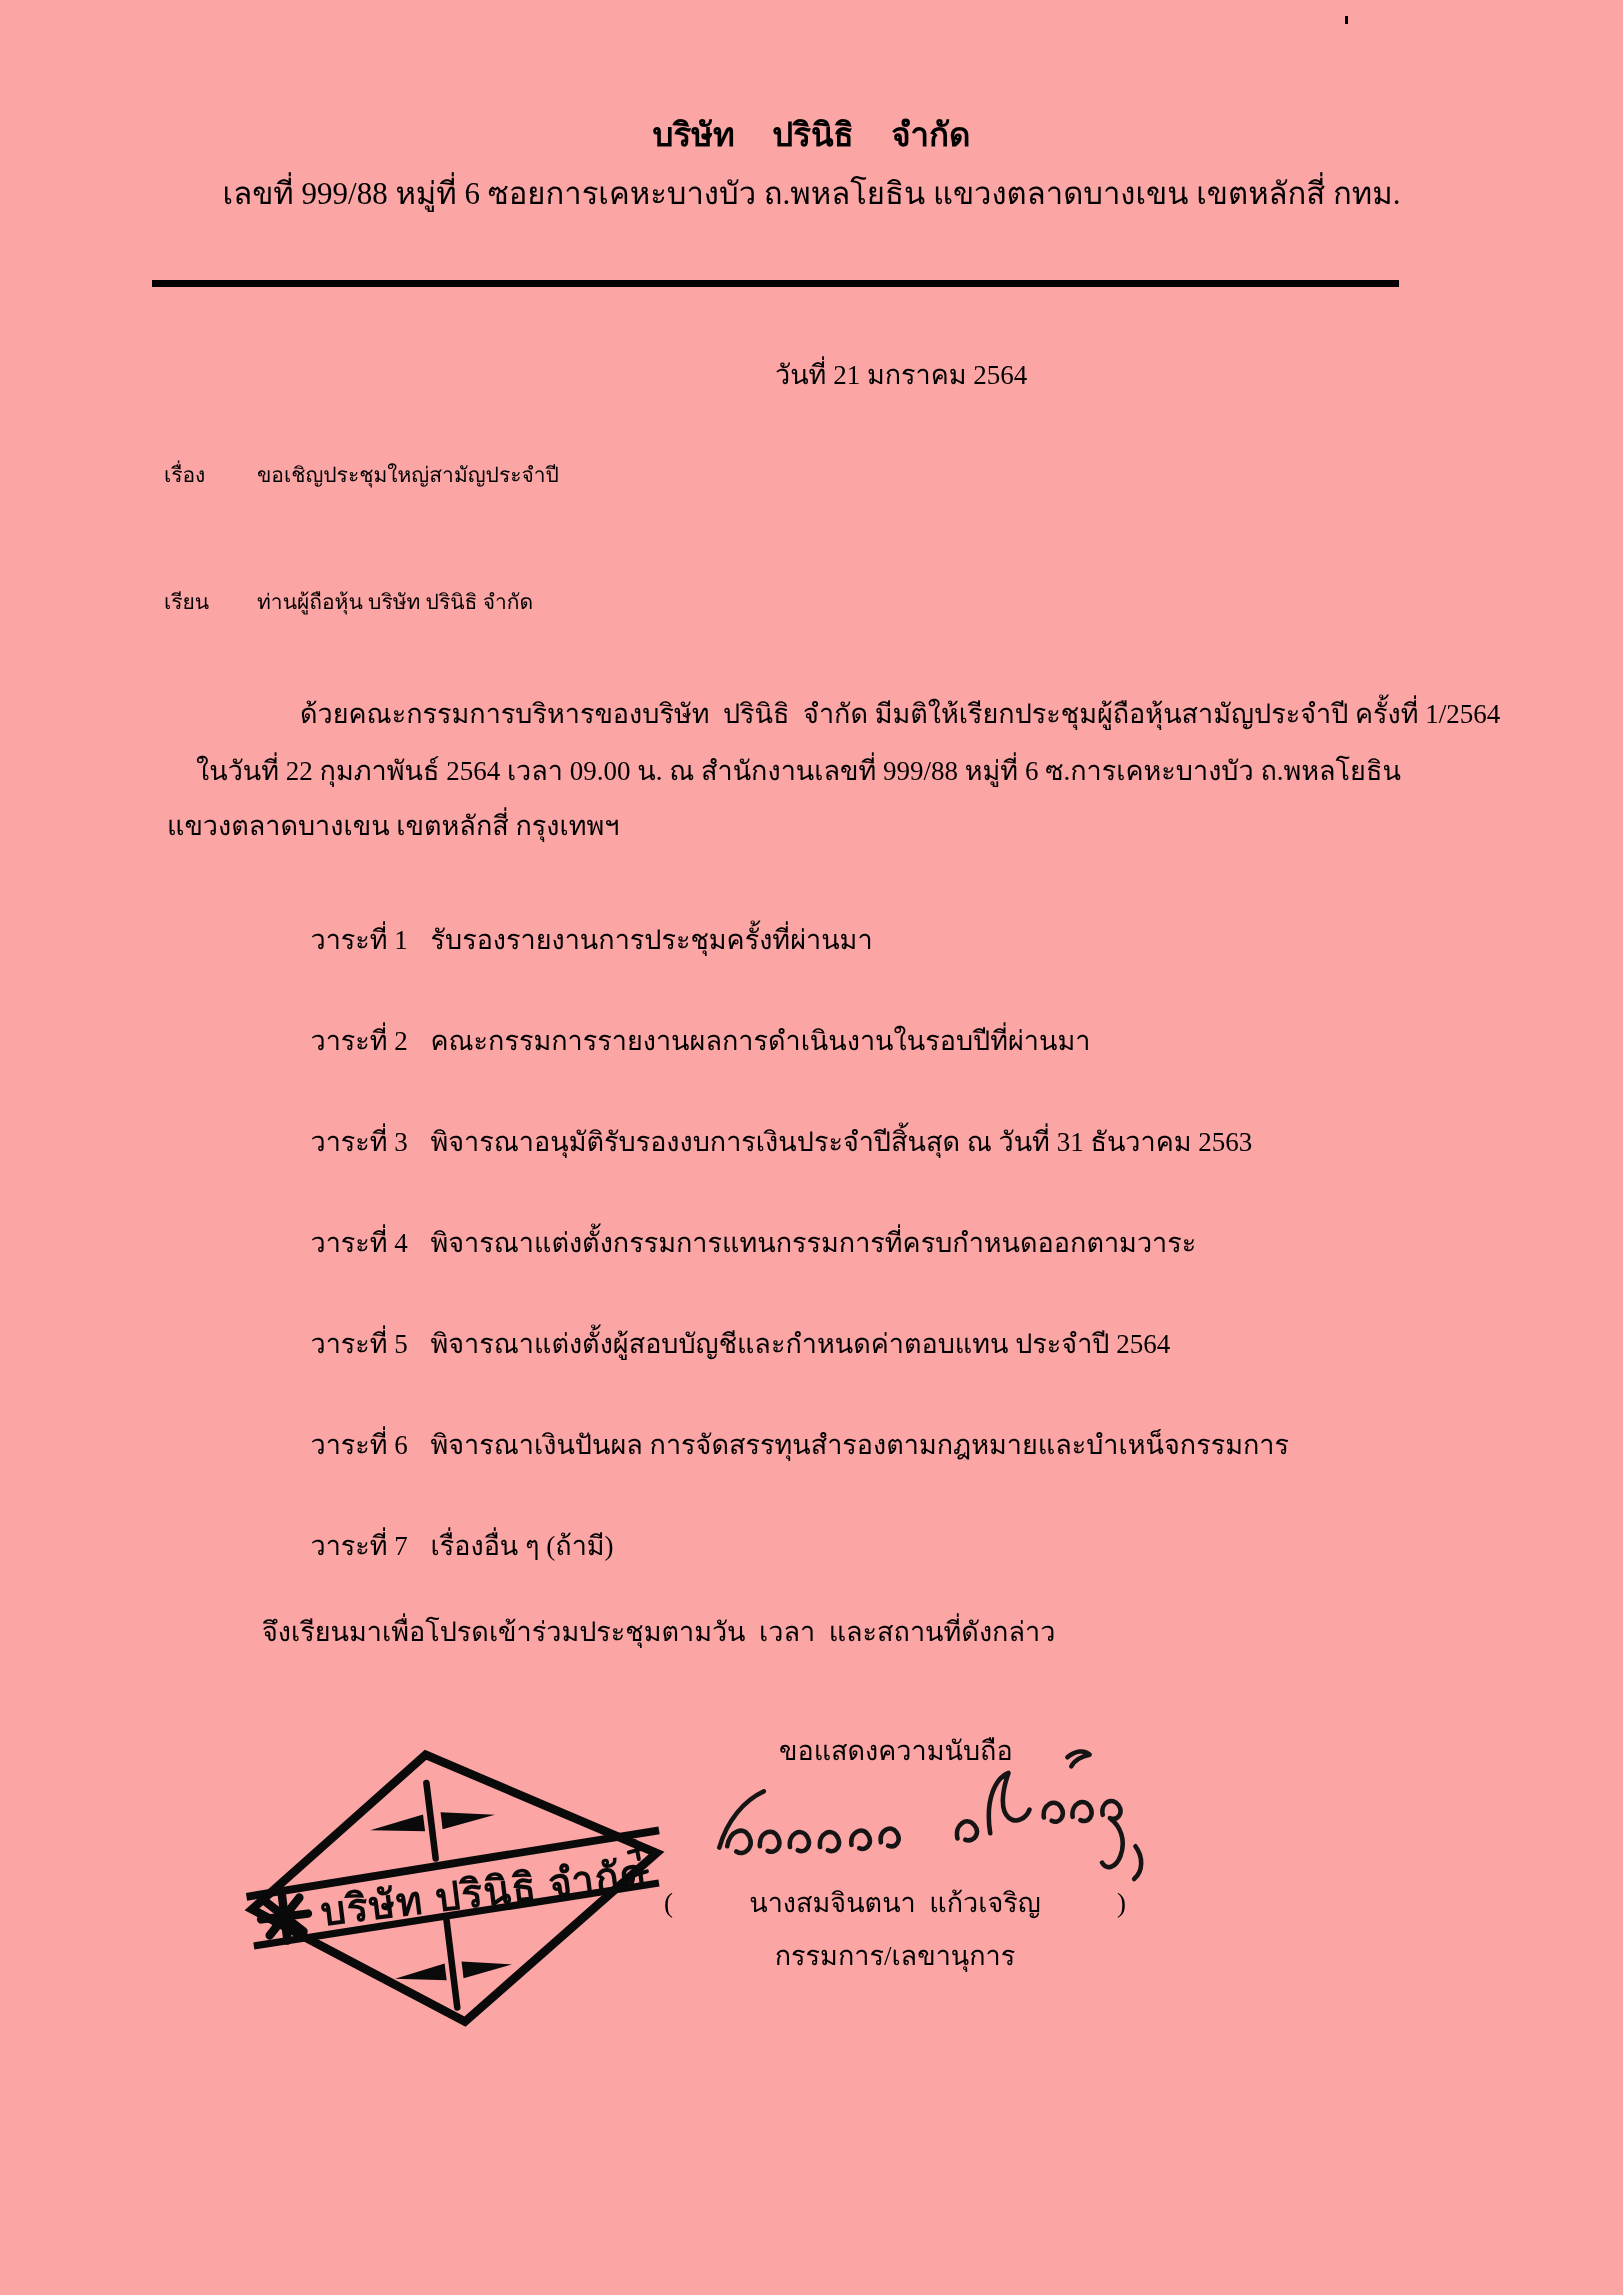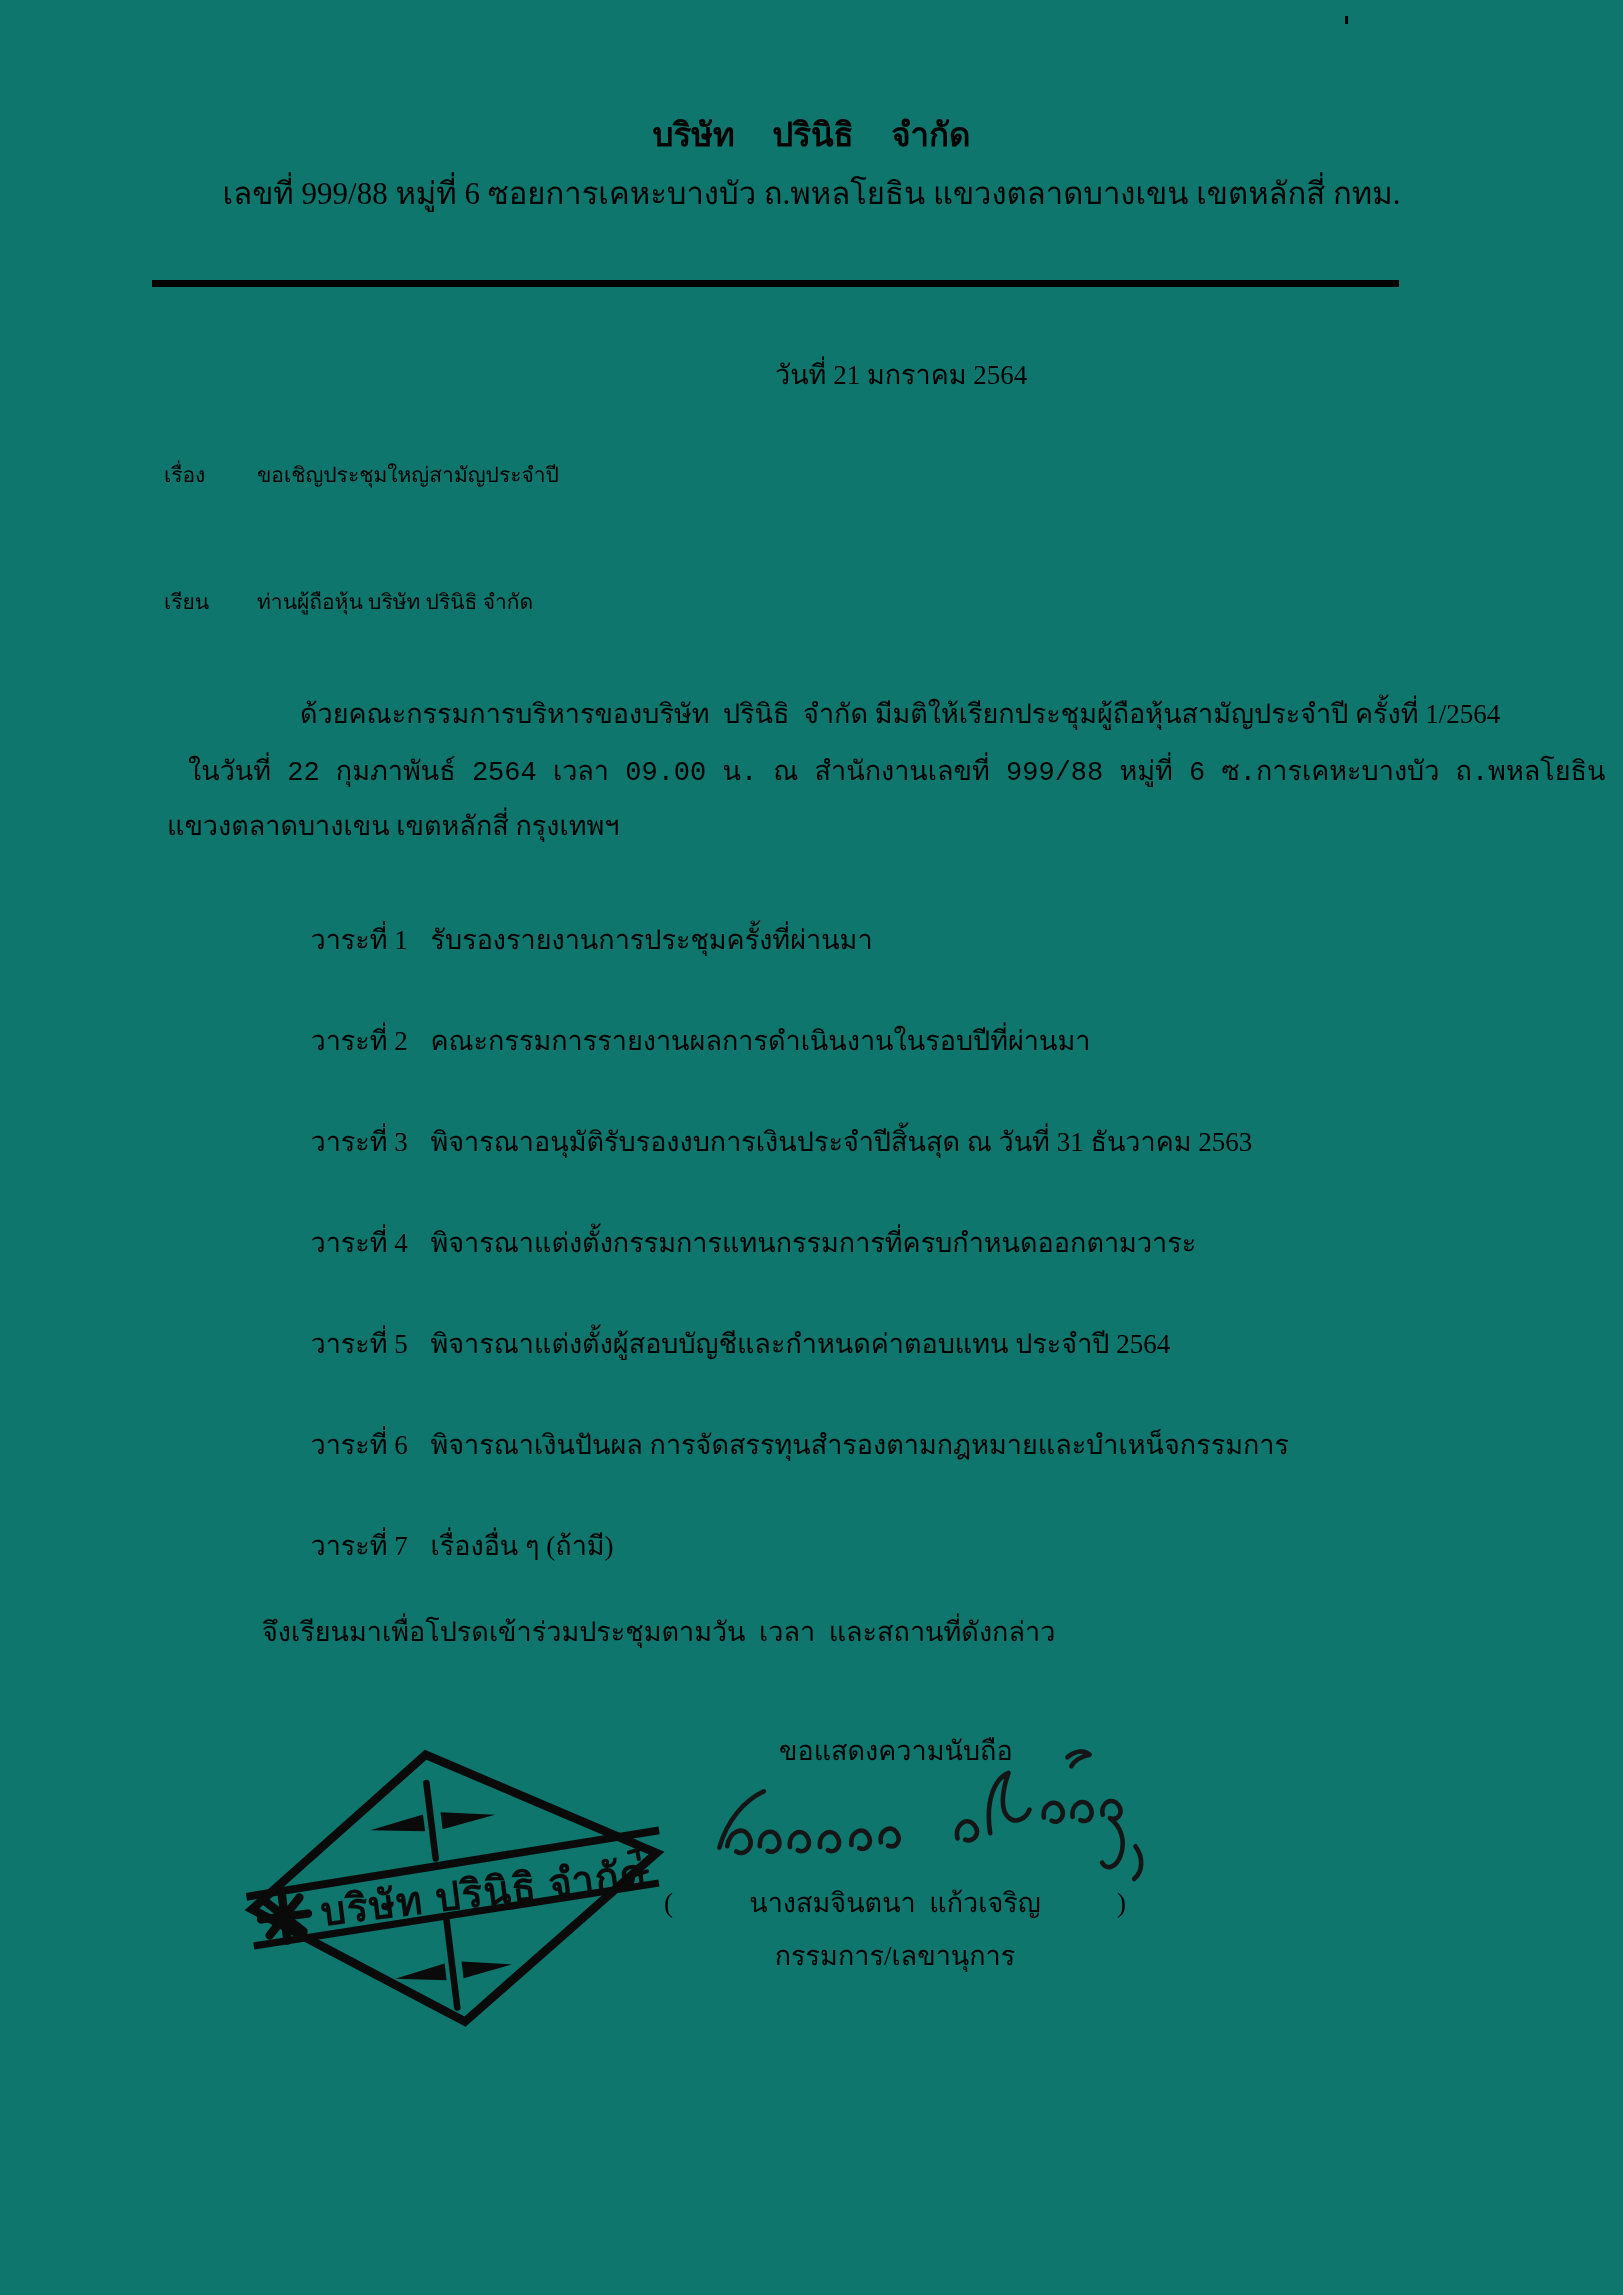--- a/index.html
+++ b/index.html
@@ -1,19 +1,19 @@
 <!DOCTYPE html>
 <html style="font-size:10.5px"><head>
 <meta charset="utf-8">
 <style>
   html,body { margin:0; padding:0; background:#e8e8e8; }
   .page {
     position:relative;
     width:1623px; height:2295px;
-    background:#0f766e;
+    background:#fca5a5;
     color:#000000;
     font-family:"Liberation Serif", serif;
     overflow:hidden;
   }
   .t { white-space:pre; }
   .speck { position:absolute; left:1345px; top:15.7px; width:3.3px; height:7.9px; background:#000; }
 
   .title {
     position:absolute; top:108px; left:0; width:100%;
     text-align:center; font-size:33px; font-weight:bold;
@@ -27,21 +27,21 @@
 
   .date { position:absolute; left:775px; top:353px; font-size:27px; }
 
   .labelrow { position:absolute; left:164px; font-size:21px; display:flex; }
   .labelrow .lbl { width:93px; flex:0 0 93px; }
   .subject { top:458px; }
   .to { top:541px;margin-top:44px; }
 
   .bodyline { position:absolute; font-size:27px; }
   .body-l1 { left:300px; top:692px; }
-  .body-l2 { left:188px; top:749px;font-family:Liberation Mono, monospace; }
+  .body-l2 { left:196px; top:749px; }
   .body-l3 { left:167px; top:804px; }
 
   .agenda { position:absolute; left:270px; top:887px; font-size:27px; }
   .agenda-row { height:101px; white-space:pre; }
   .agenda-label { display:inline-block; width:120px; font-weight:normal; white-space:pre; }
 
   .closing { position:absolute; left:262px; top:1610px; font-size:27px; }
 
   .valediction { position:absolute; left:779px; top:1729px; font-size:27px; }
 

